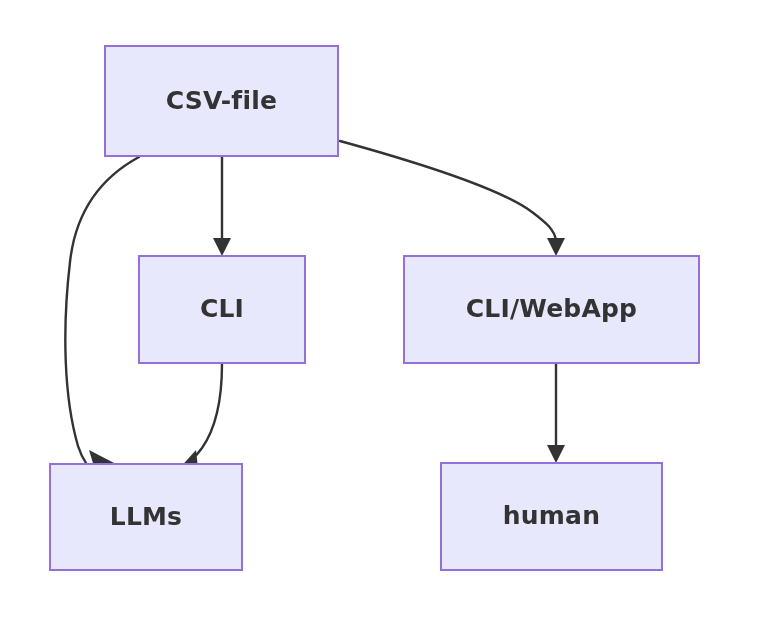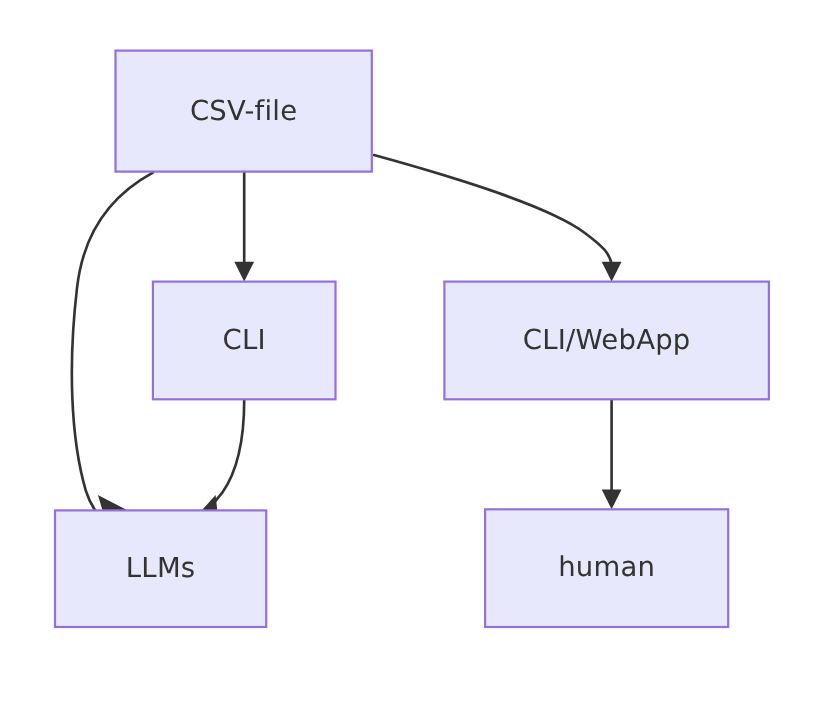--- a/index.html
+++ b/index.html
@@ -11,20 +11,21 @@
     width: 762px;
     height: 642px;
     font-family: "DejaVu Sans", "Liberation Sans", sans-serif;
     overflow: hidden;
   }
   #diagram-root {
     position: relative;
     width: 762px;
     height: 642px;
     background: #ffffff;
+    font-weight: bold;
   }
   svg#flowchart {
     display: block;
     width: 762px;
     height: 642px;
   }
   .node-rect {
     fill: #e8e8fc;
     stroke: #9370db;
     stroke-width: 2;

